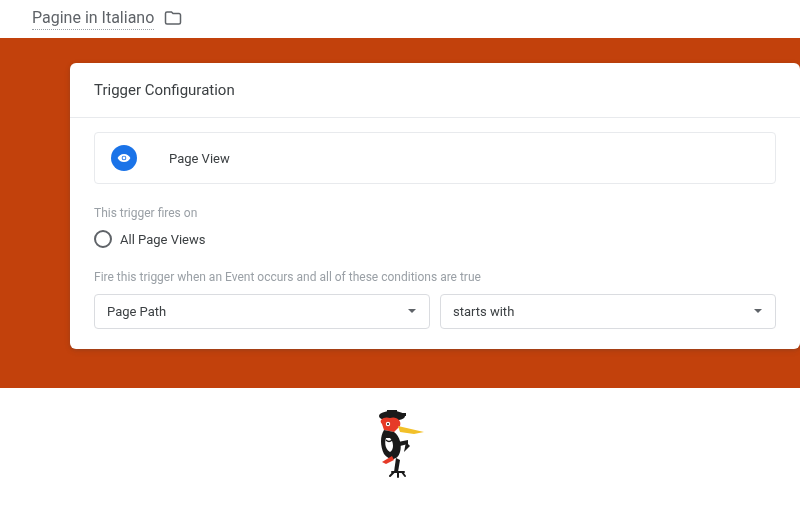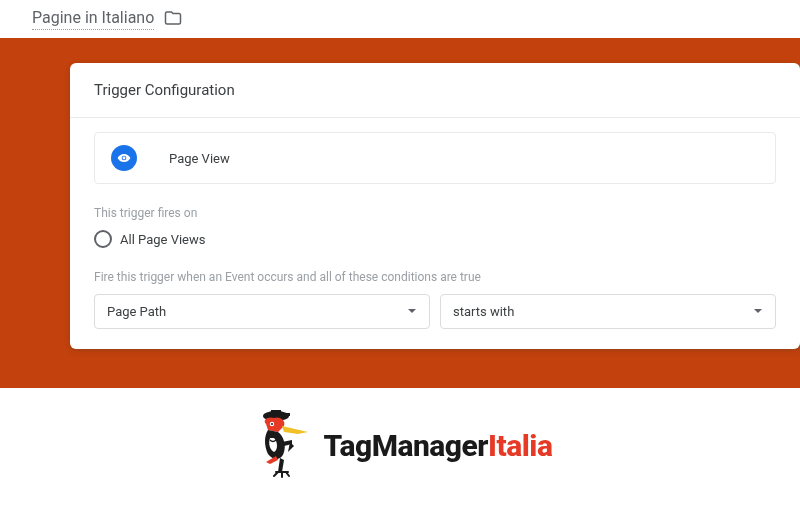--- a/index.html
+++ b/index.html
@@ -218,16 +218,13 @@
     <path d="M34 20 L60 26 L50 28 L36 26 Z" fill="#f2c029"></path>
     <path d="M20 24 C16 30 16 40 20 48 C26 56 34 54 36 46 C38 40 36 30 30 26 Z" fill="#1a1a1a"></path>
     <path d="M22 32 C20 38 22 44 26 46 C30 44 30 36 26 32 Z" fill="#fff"></path>
     <path d="M22 34 C24 36 26 36 28 34" stroke="#1a1a1a" stroke-width="1.3" fill="none"></path>
     <path d="M28 50 L18 56 L22 58 L30 54 Z" fill="#e63a27"></path>
     <path d="M32 52 L30 66 L34 66 L36 54 Z" fill="#1a1a1a"></path>
     <path d="M28 66 L40 66 M30 66 L26 70 M34 66 L34 71 M38 66 L41 70" stroke="#1a1a1a" stroke-width="2" fill="none" stroke-linecap="round"></path>
     <path d="M34 36 L44 34 L44 38 L36 40 Z" fill="#1a1a1a"></path>
     <path d="M42 36 L40 46 L46 40 Z" fill="#1a1a1a"></path>
   </svg>
-  <span class="logo-text">
-    <span class="logo-black">TagManager</span><span class="logo-red">Italia</span>
-  </span>
 </div>
 
 </body></html>

